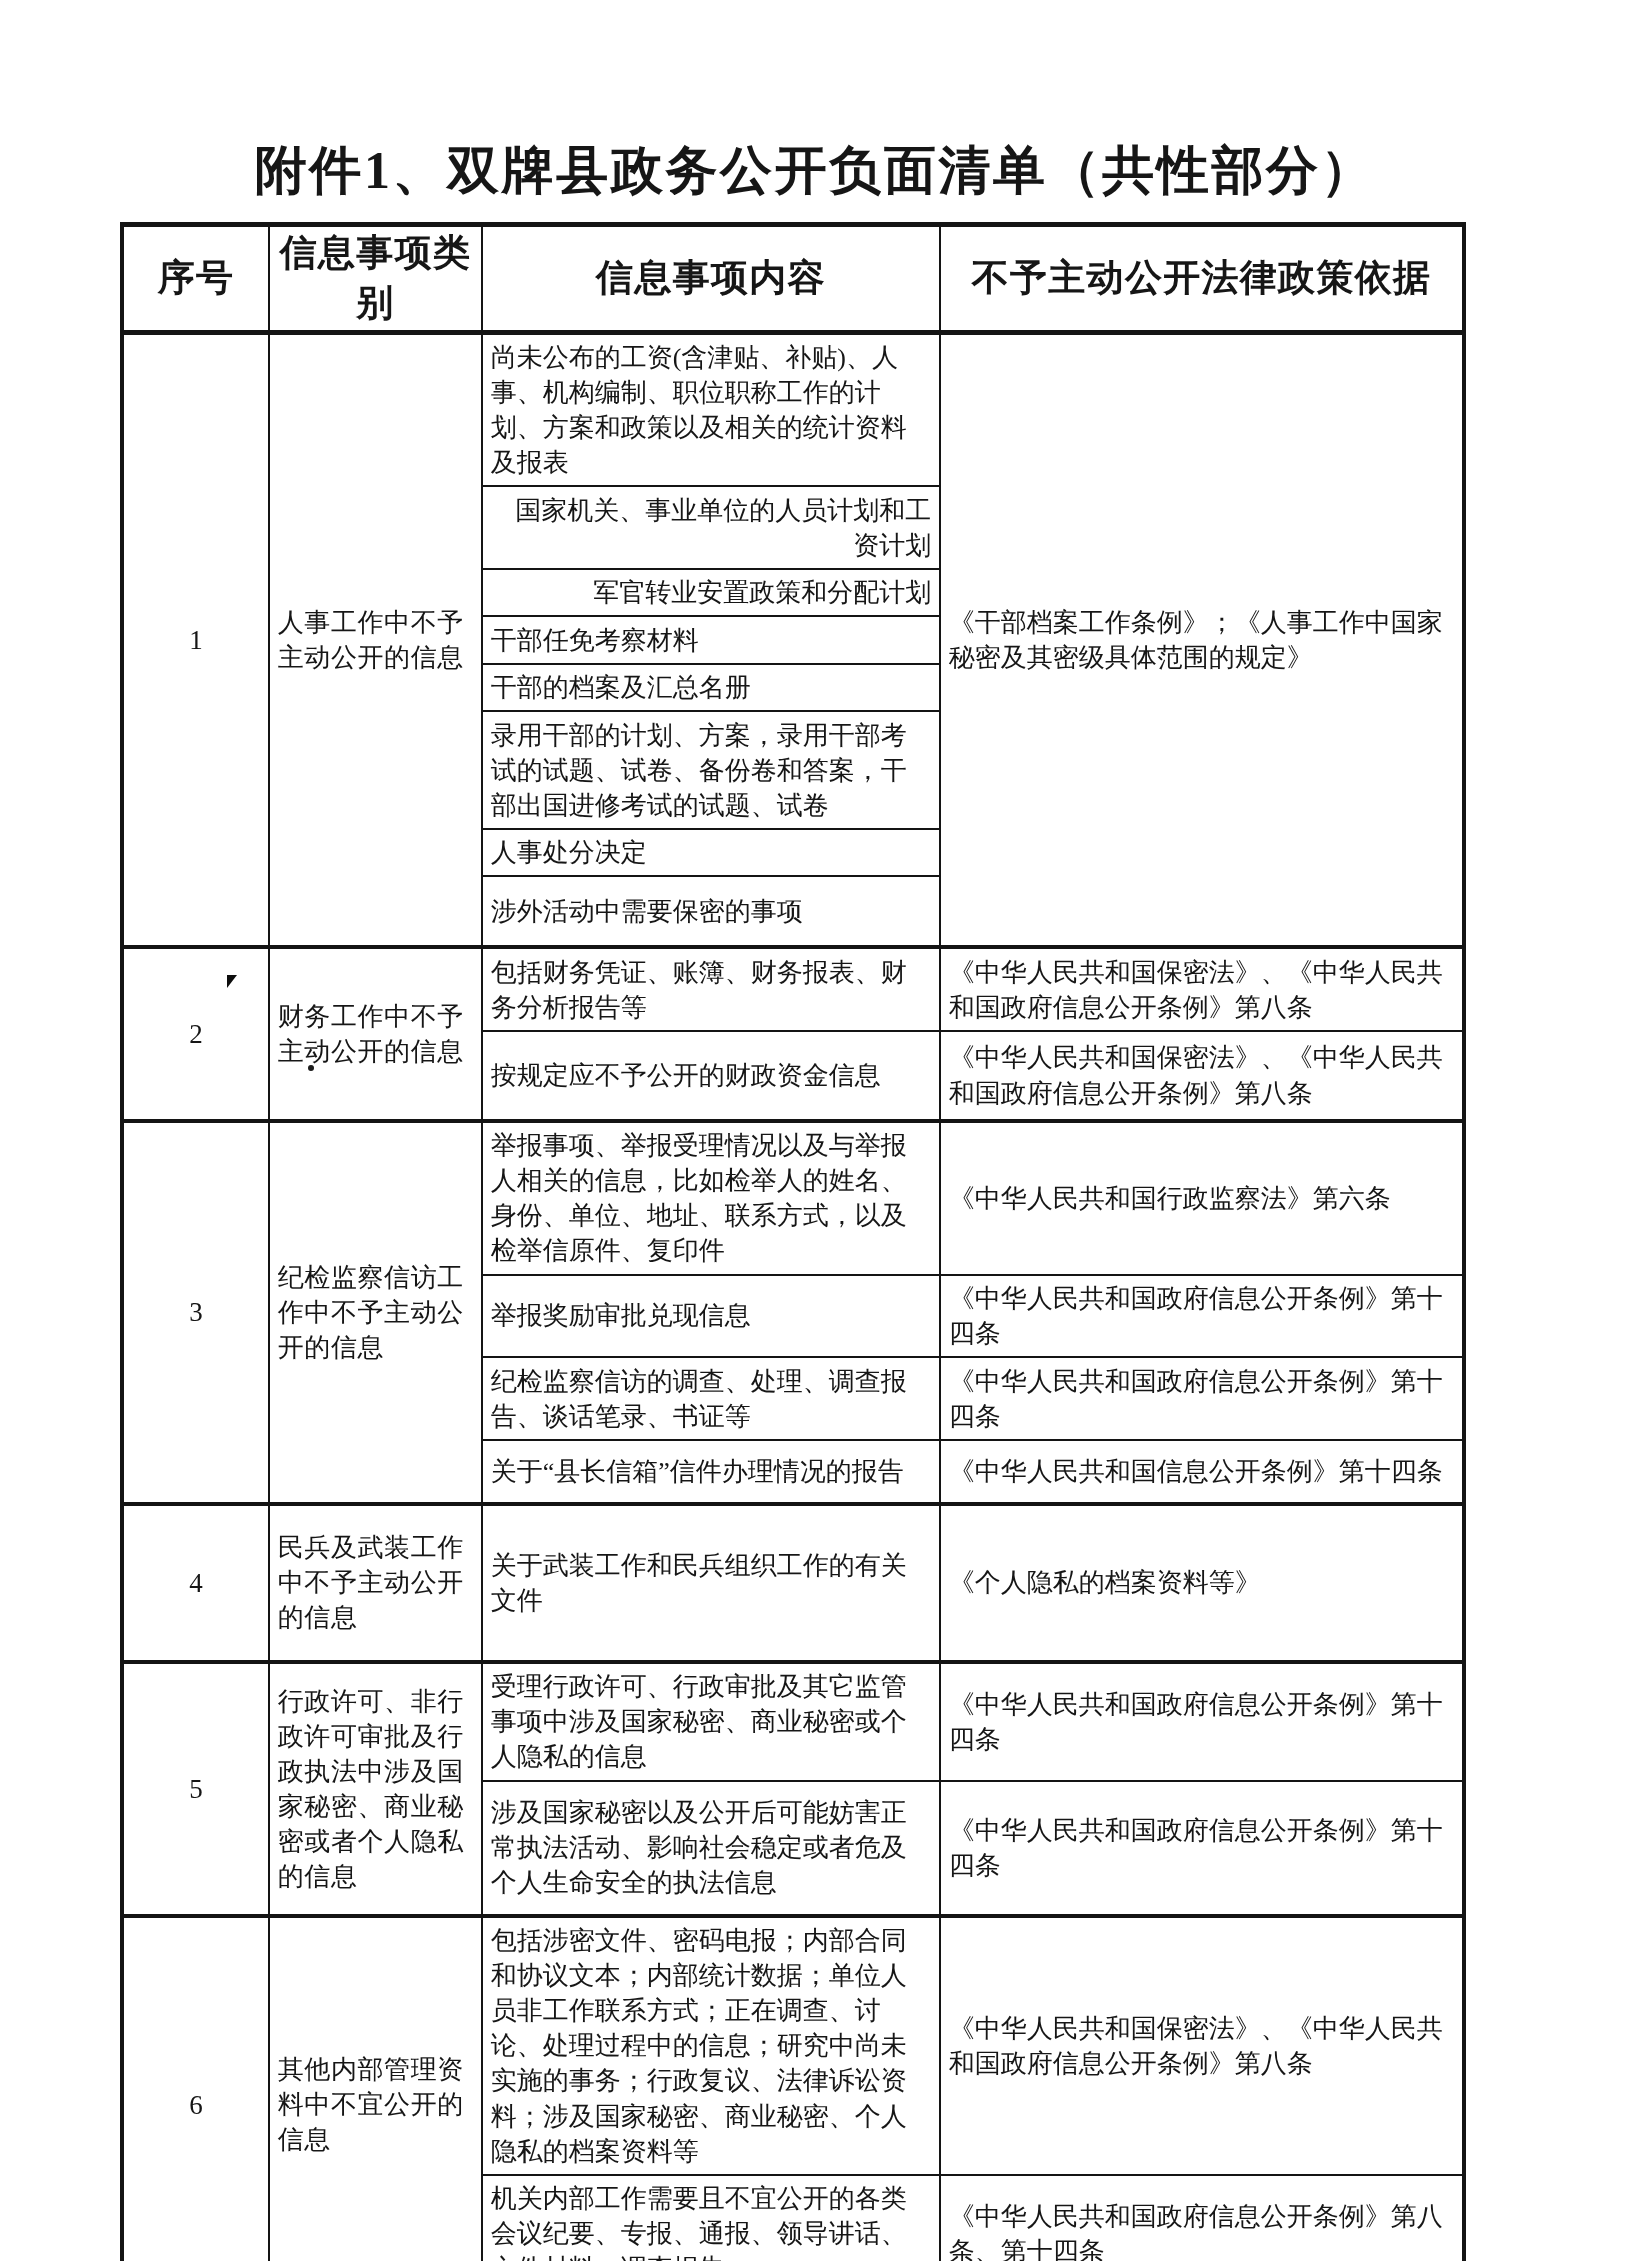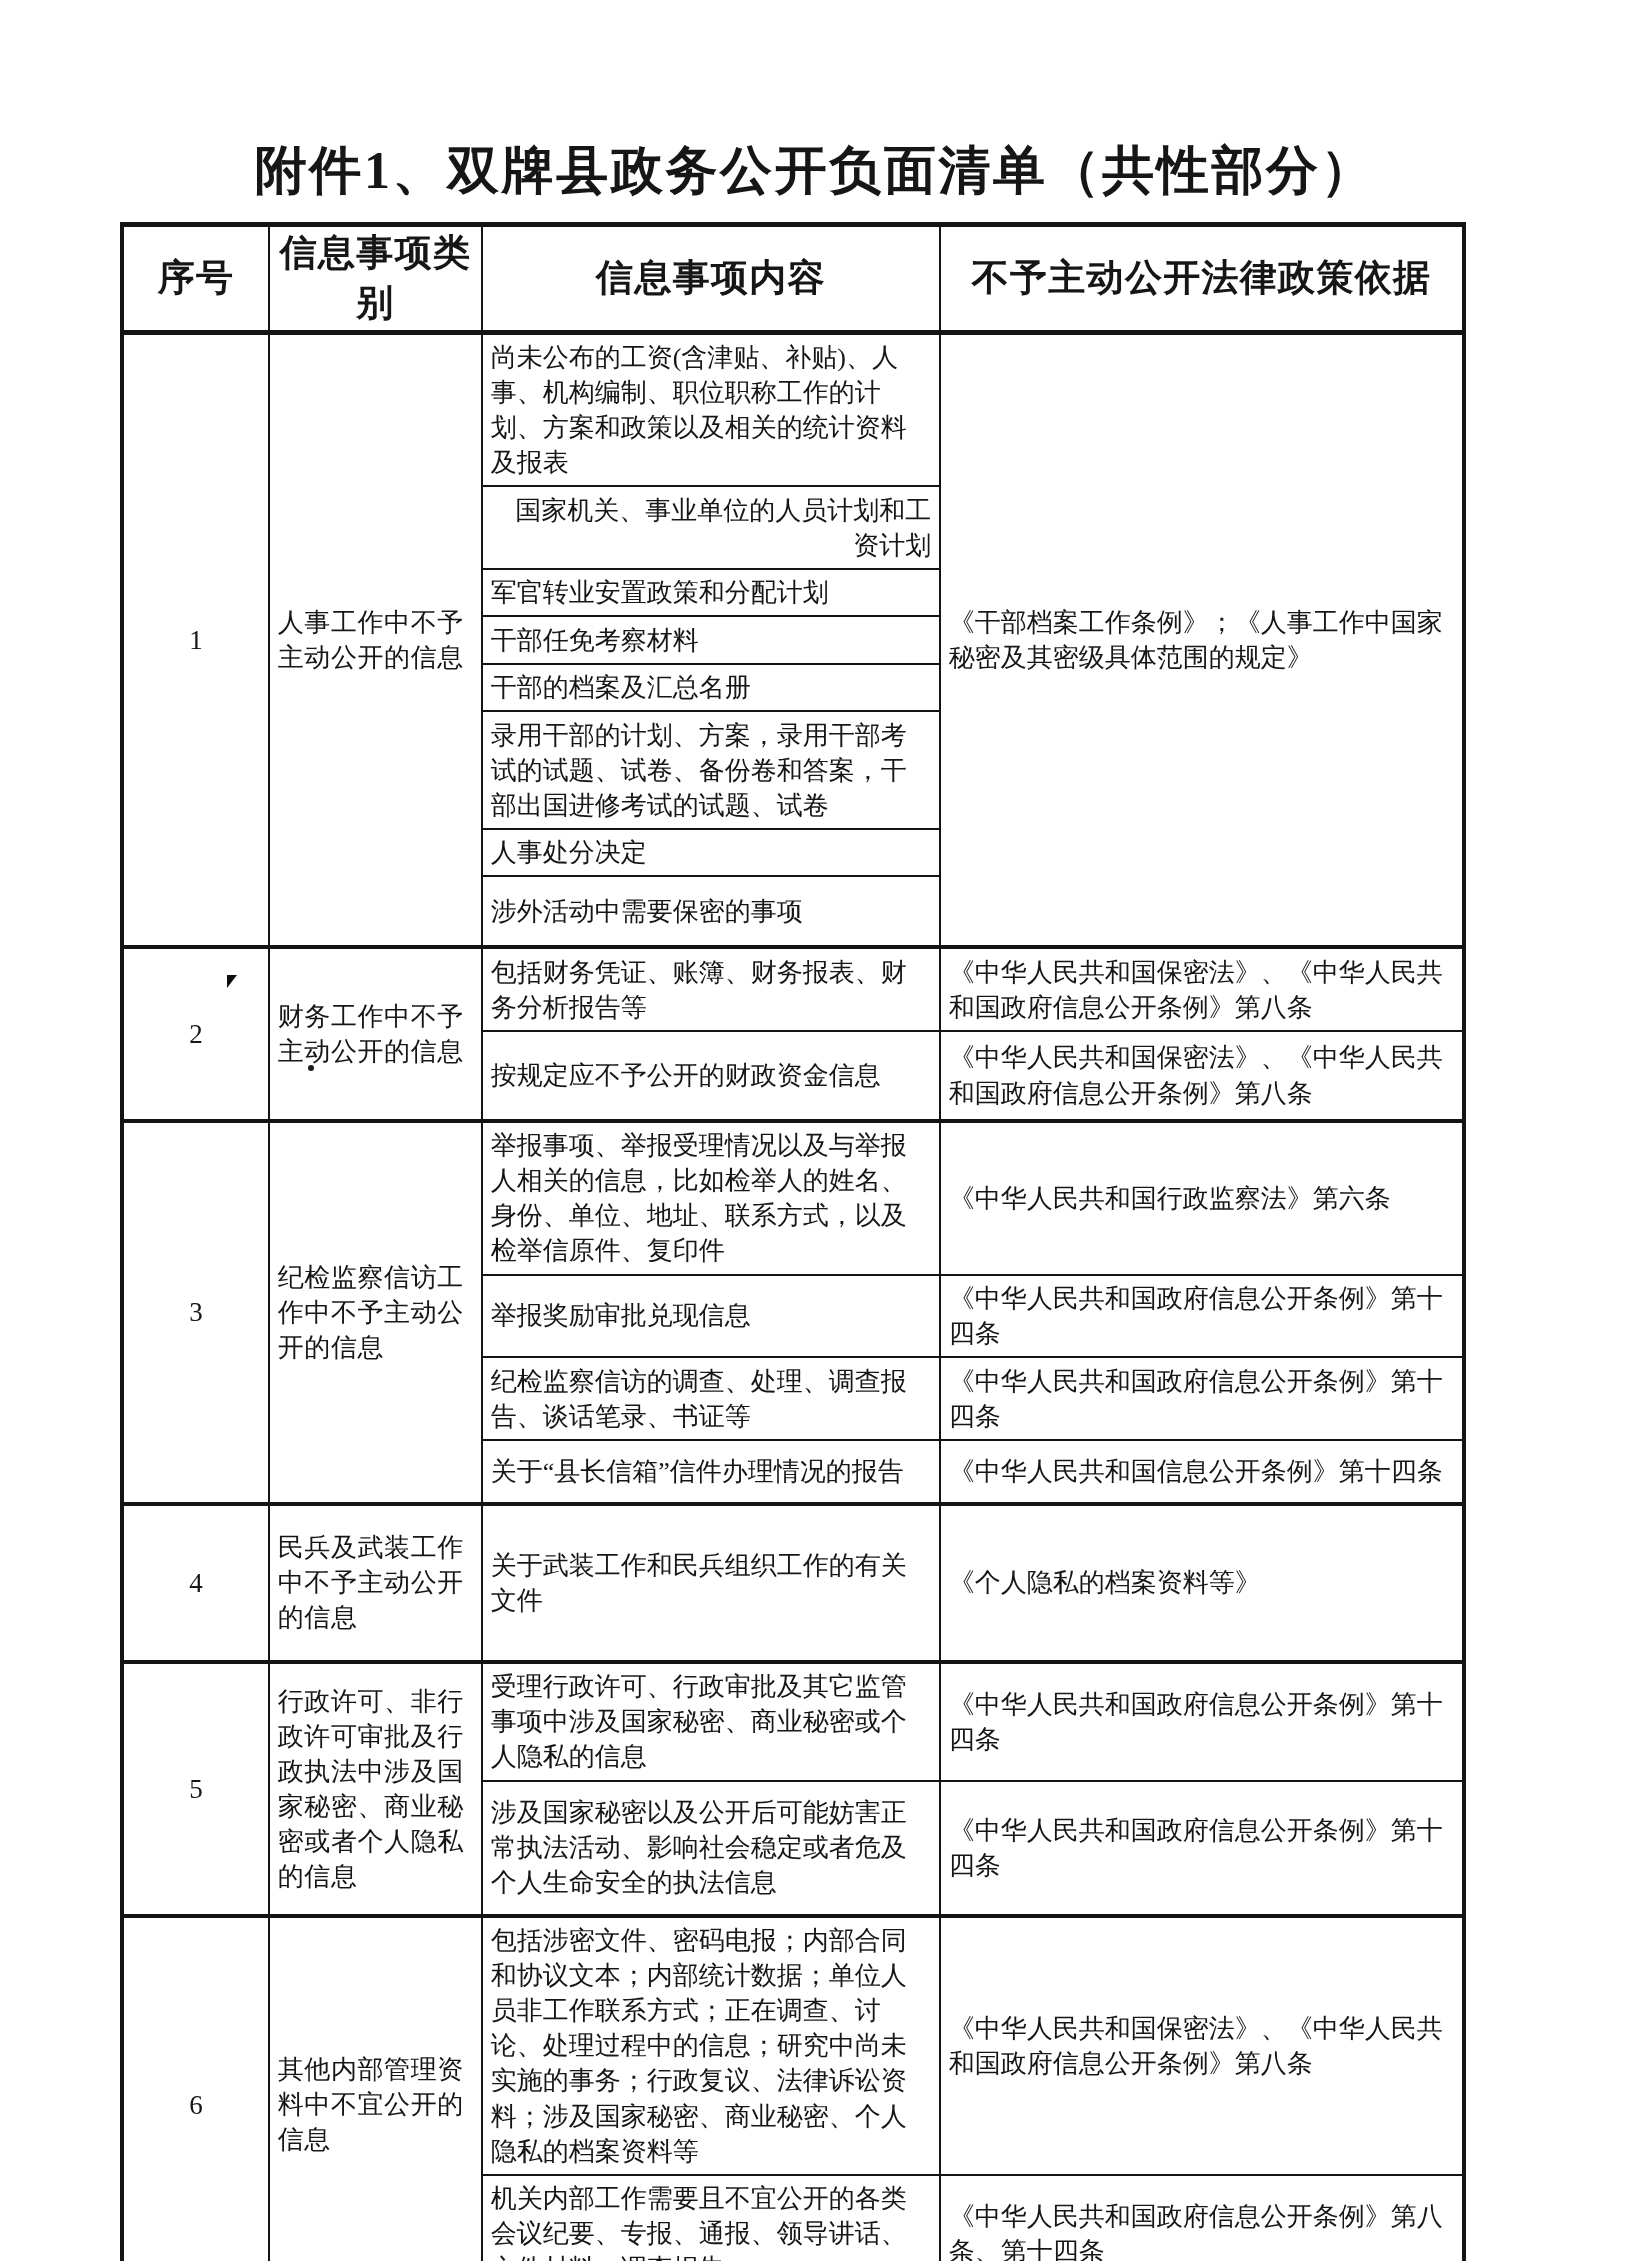--- a/index.html
+++ b/index.html
@@ -94,21 +94,21 @@
       <tr class="group-start">
         <td class="c-no" rowspan="8">1</td>
         <td class="c-cat" rowspan="8">人事工作中不予主动公开的信息</td>
         <td class="c-content" style="height: 145px;">尚未公布的工资(含津贴、补贴)、人事、机构编制、职位职称工作的计划、方案和政策以及相关的统计资料及报表</td>
         <td class="c-basis" rowspan="8">《干部档案工作条例》；《人事工作中国家秘密及其密级具体范围的规定》</td>
       </tr>
       <tr>
         <td class="c-content" style="height: 77px; text-align: right;">国家机关、事业单位的人员计划和工资计划</td>
       </tr>
       <tr>
-        <td class="c-content" style="height: 39px;">军官转业安置政策和分配计划</td>
+        <td class="c-content" style="height: 39px; text-align: right;">军官转业安置政策和分配计划</td>
       </tr>
       <tr>
         <td class="c-content" style="height: 35px;">干部任免考察材料</td>
       </tr>
       <tr>
         <td class="c-content" style="height: 39px;">干部的档案及汇总名册</td>
       </tr>
       <tr>
         <td class="c-content" style="height: 106px;">录用干部的计划、方案，录用干部考试的试题、试卷、备份卷和答案，干部出国进修考试的试题、试卷</td>
       </tr>

